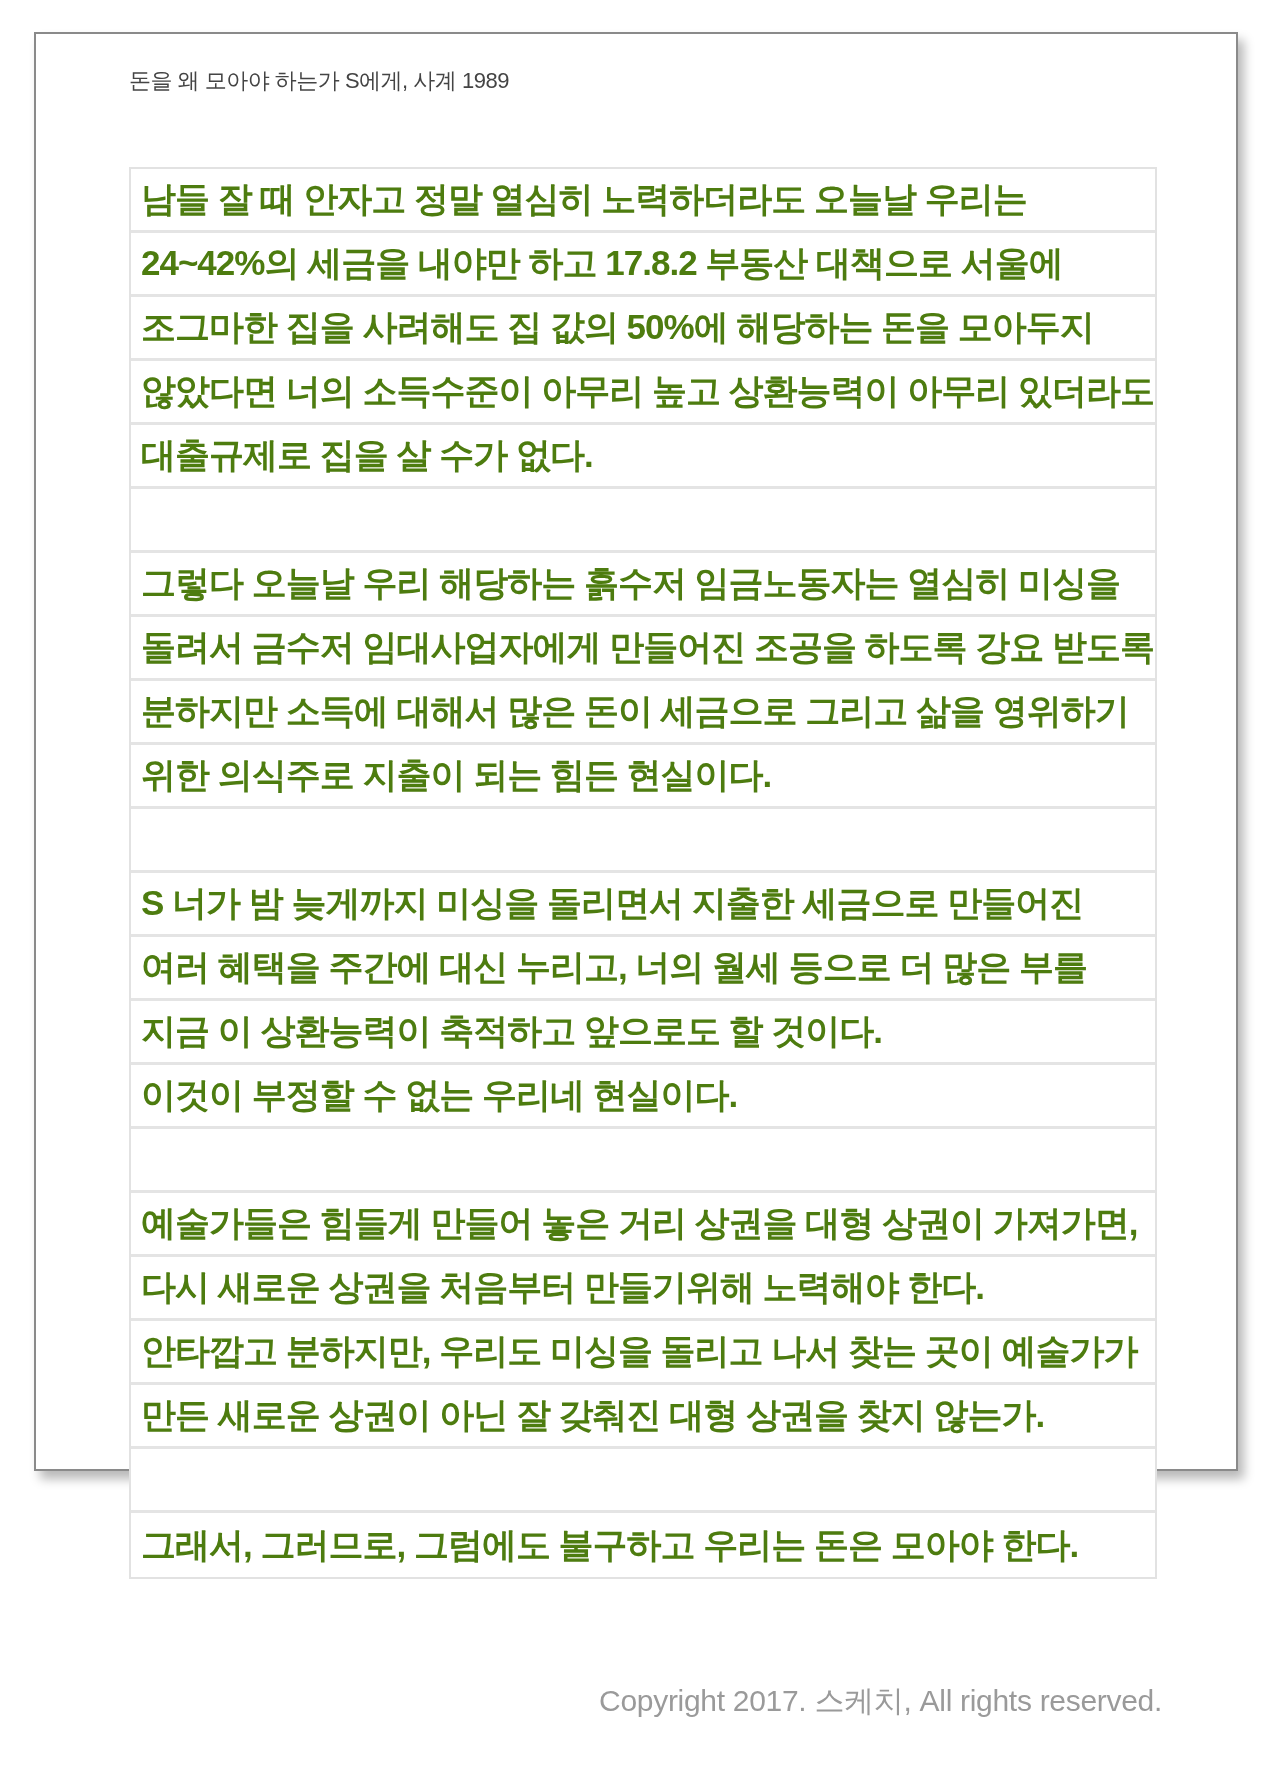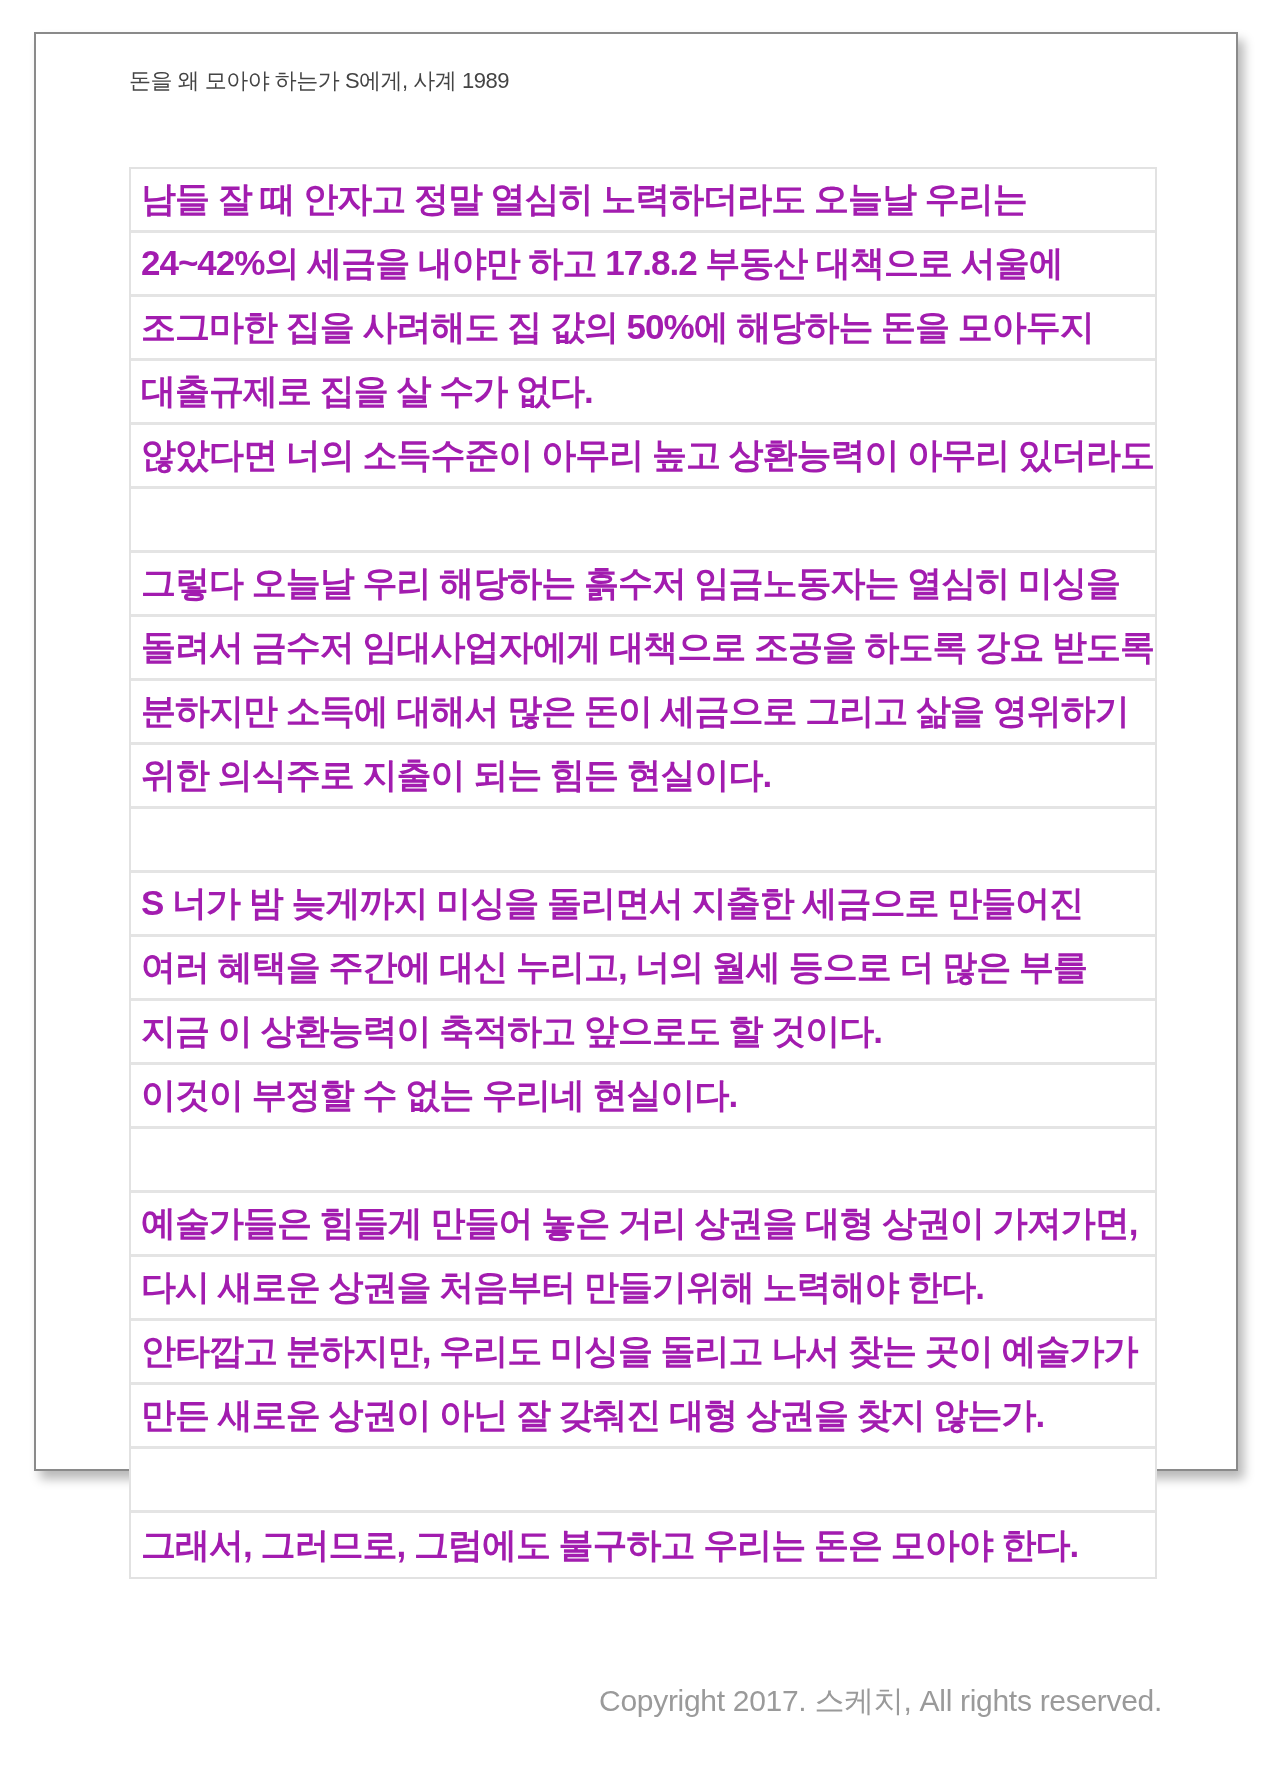--- a/index.html
+++ b/index.html
@@ -46,21 +46,21 @@
     }
     .text-row {
       height: 64px;
       box-sizing: border-box;
       border-bottom: 3px solid #e4e4e4;
       padding-left: 10px;
       display: flex;
       align-items: center;
       font-size: 35px;
       font-weight: bold;
-      color: #a21caf;
+      color: #4d7c0f;
       white-space: nowrap;
       letter-spacing: -1px;
       overflow: hidden;
     }
     .text-row:last-child {
       border-bottom: none;
     }
     .copyright {
       position: absolute;
       right: 74px;
@@ -75,25 +75,25 @@
 </head>
 <body>
 
 <div class="page-frame">
   <div class="doc-header">돈을 왜 모아야 하는가 S에게, 사계 1989</div>
 
   <div class="text-table">
     <div class="text-row">남들 잘 때 안자고 정말 열심히 노력하더라도 오늘날 우리는</div>
     <div class="text-row">24~42%의 세금을 내야만 하고 17.8.2 부동산 대책으로 서울에</div>
     <div class="text-row">조그마한 집을 사려해도 집 값의 50%에 해당하는 돈을 모아두지</div>
+    <div class="text-row">않았다면 너의 소득수준이 아무리 높고 상환능력이 아무리 있더라도</div>
     <div class="text-row">대출규제로 집을 살 수가 없다.</div>
-    <div class="text-row">않았다면 너의 소득수준이 아무리 높고 상환능력이 아무리 있더라도</div>
     <div class="text-row"></div>
     <div class="text-row">그렇다 오늘날 우리 해당하는 흙수저 임금노동자는 열심히 미싱을</div>
-    <div class="text-row">돌려서 금수저 임대사업자에게 대책으로 조공을 하도록 강요 받도록</div>
+    <div class="text-row">돌려서 금수저 임대사업자에게 만들어진 조공을 하도록 강요 받도록</div>
     <div class="text-row">분하지만 소득에 대해서 많은 돈이 세금으로 그리고 삶을 영위하기</div>
     <div class="text-row">위한 의식주로 지출이 되는 힘든 현실이다.</div>
     <div class="text-row"></div>
     <div class="text-row">S 너가 밤 늦게까지 미싱을 돌리면서 지출한 세금으로 만들어진</div>
     <div class="text-row">여러 혜택을 주간에 대신 누리고, 너의 월세 등으로 더 많은 부를</div>
     <div class="text-row">지금 이 상환능력이 축적하고 앞으로도 할 것이다.</div>
     <div class="text-row">이것이 부정할 수 없는 우리네 현실이다.</div>
     <div class="text-row"></div>
     <div class="text-row">예술가들은 힘들게 만들어 놓은 거리 상권을 대형 상권이 가져가면,</div>
     <div class="text-row">다시 새로운 상권을 처음부터 만들기위해 노력해야 한다.</div>

